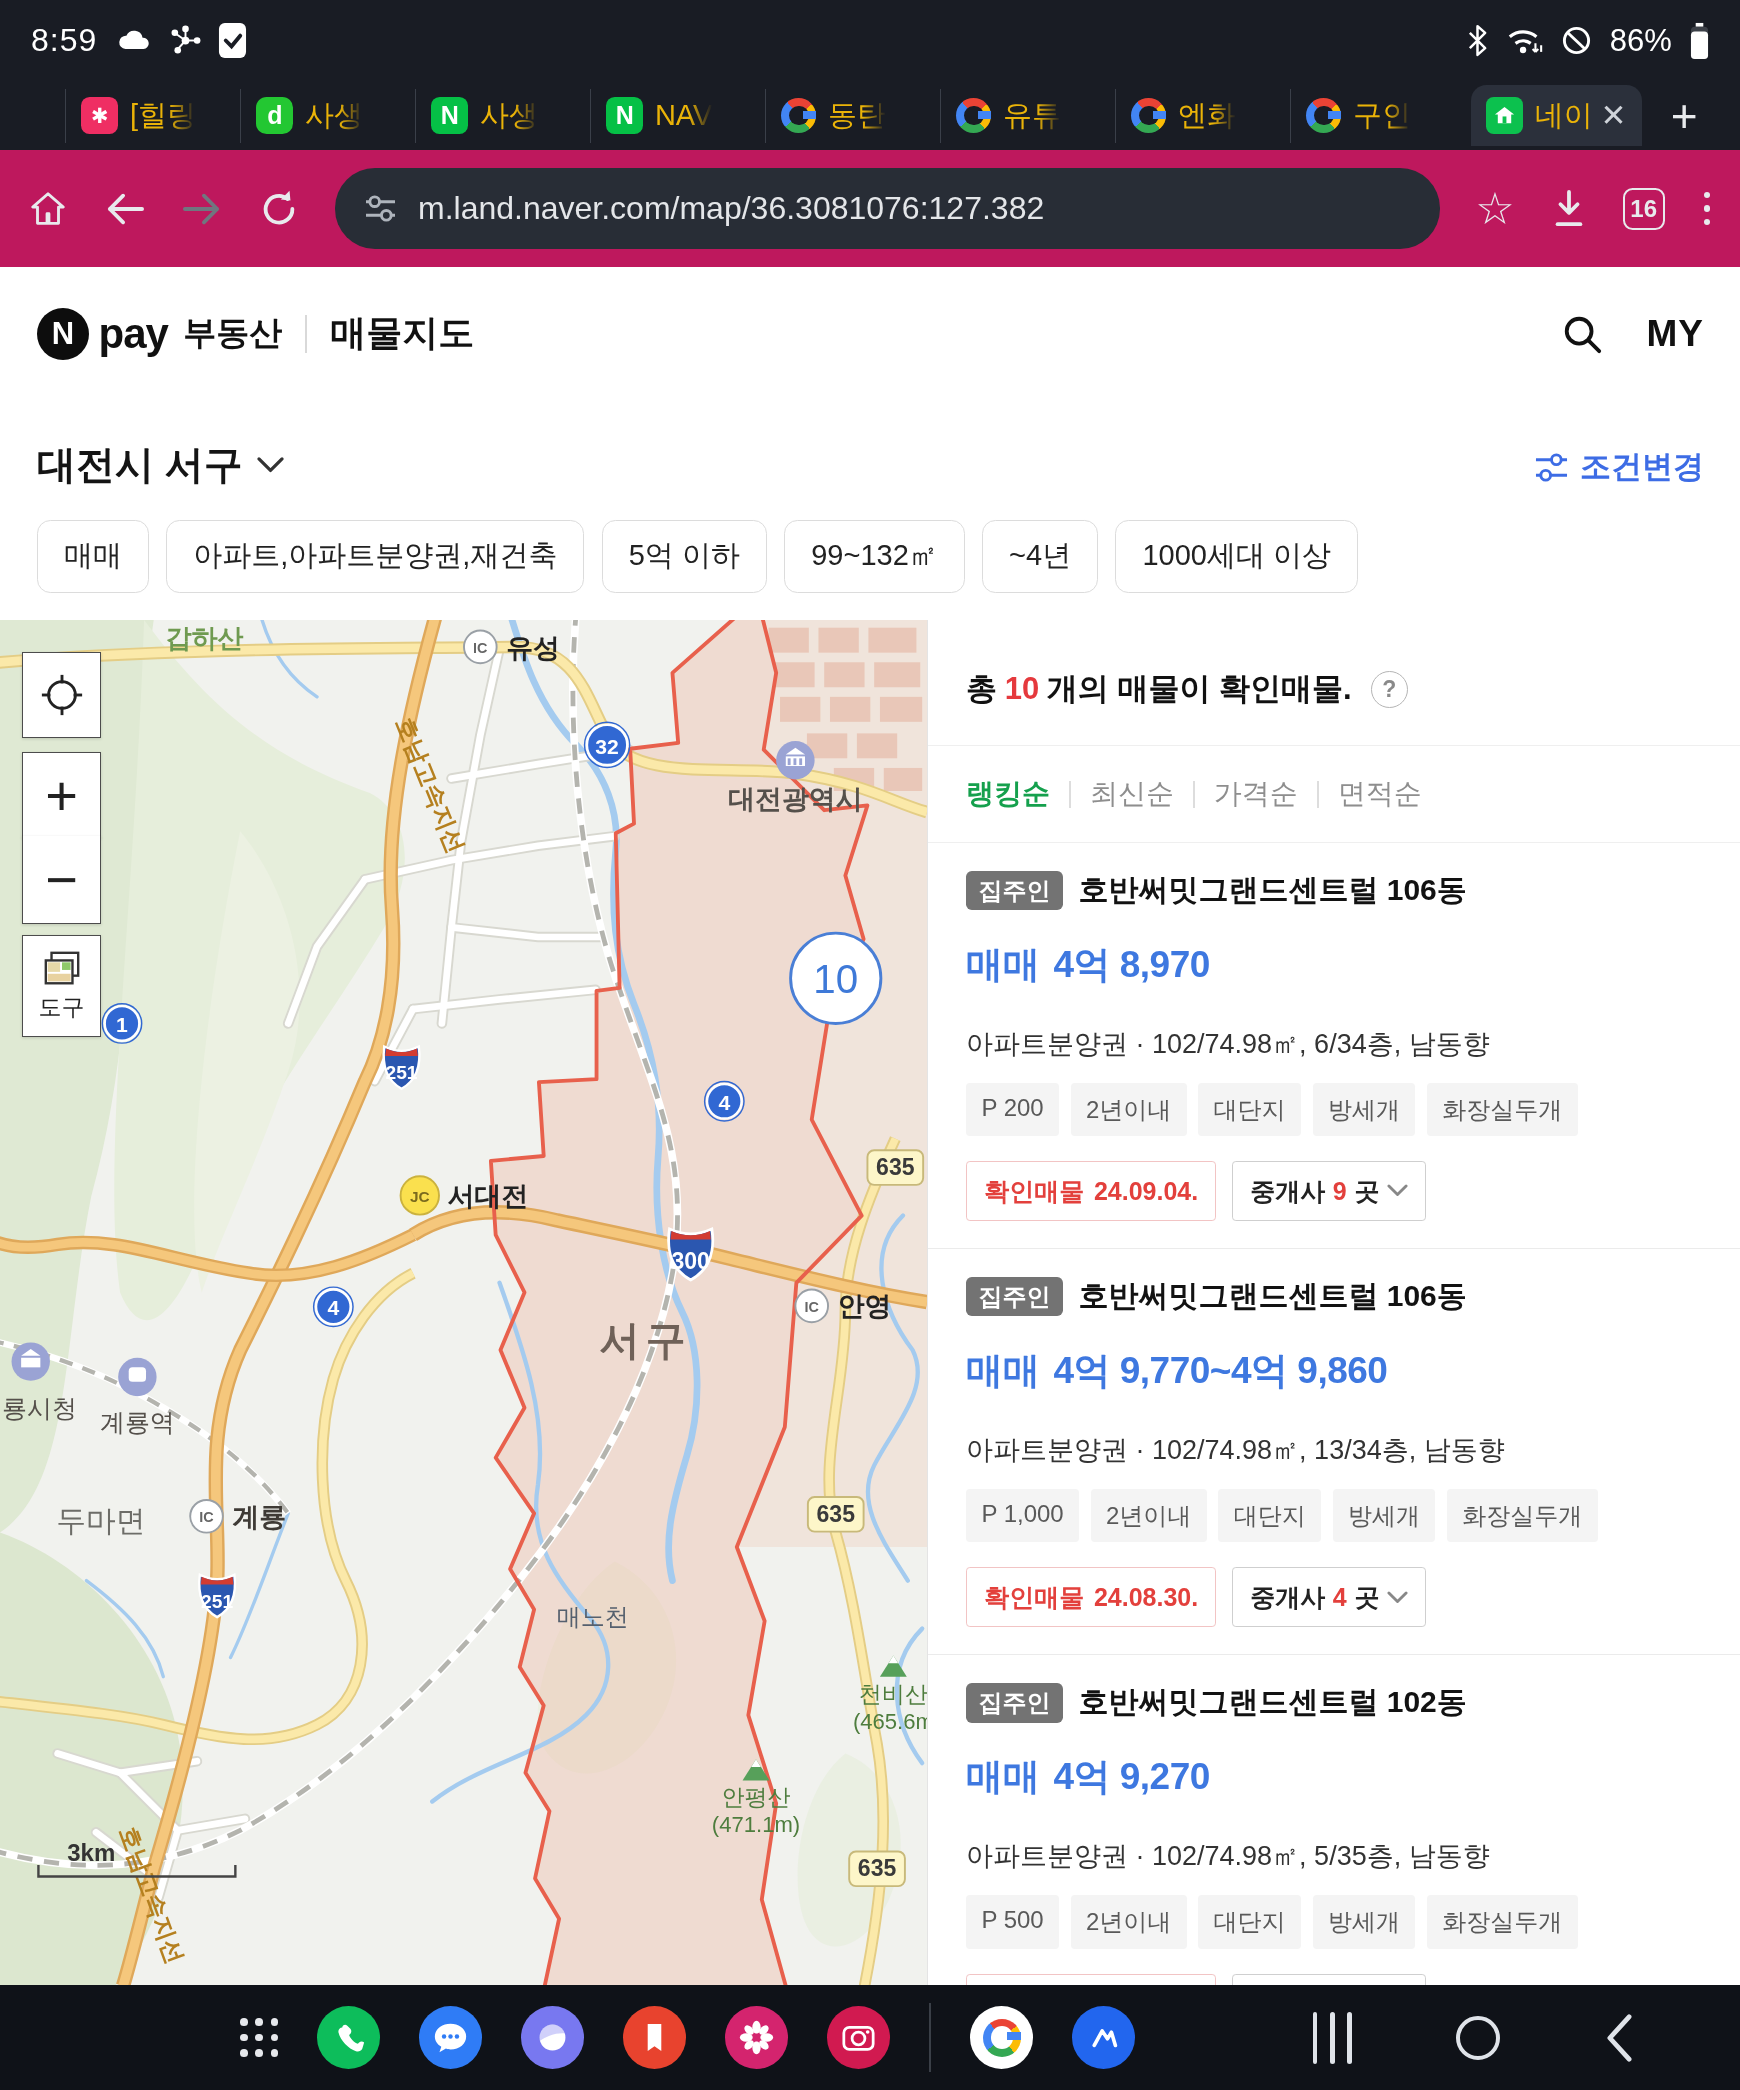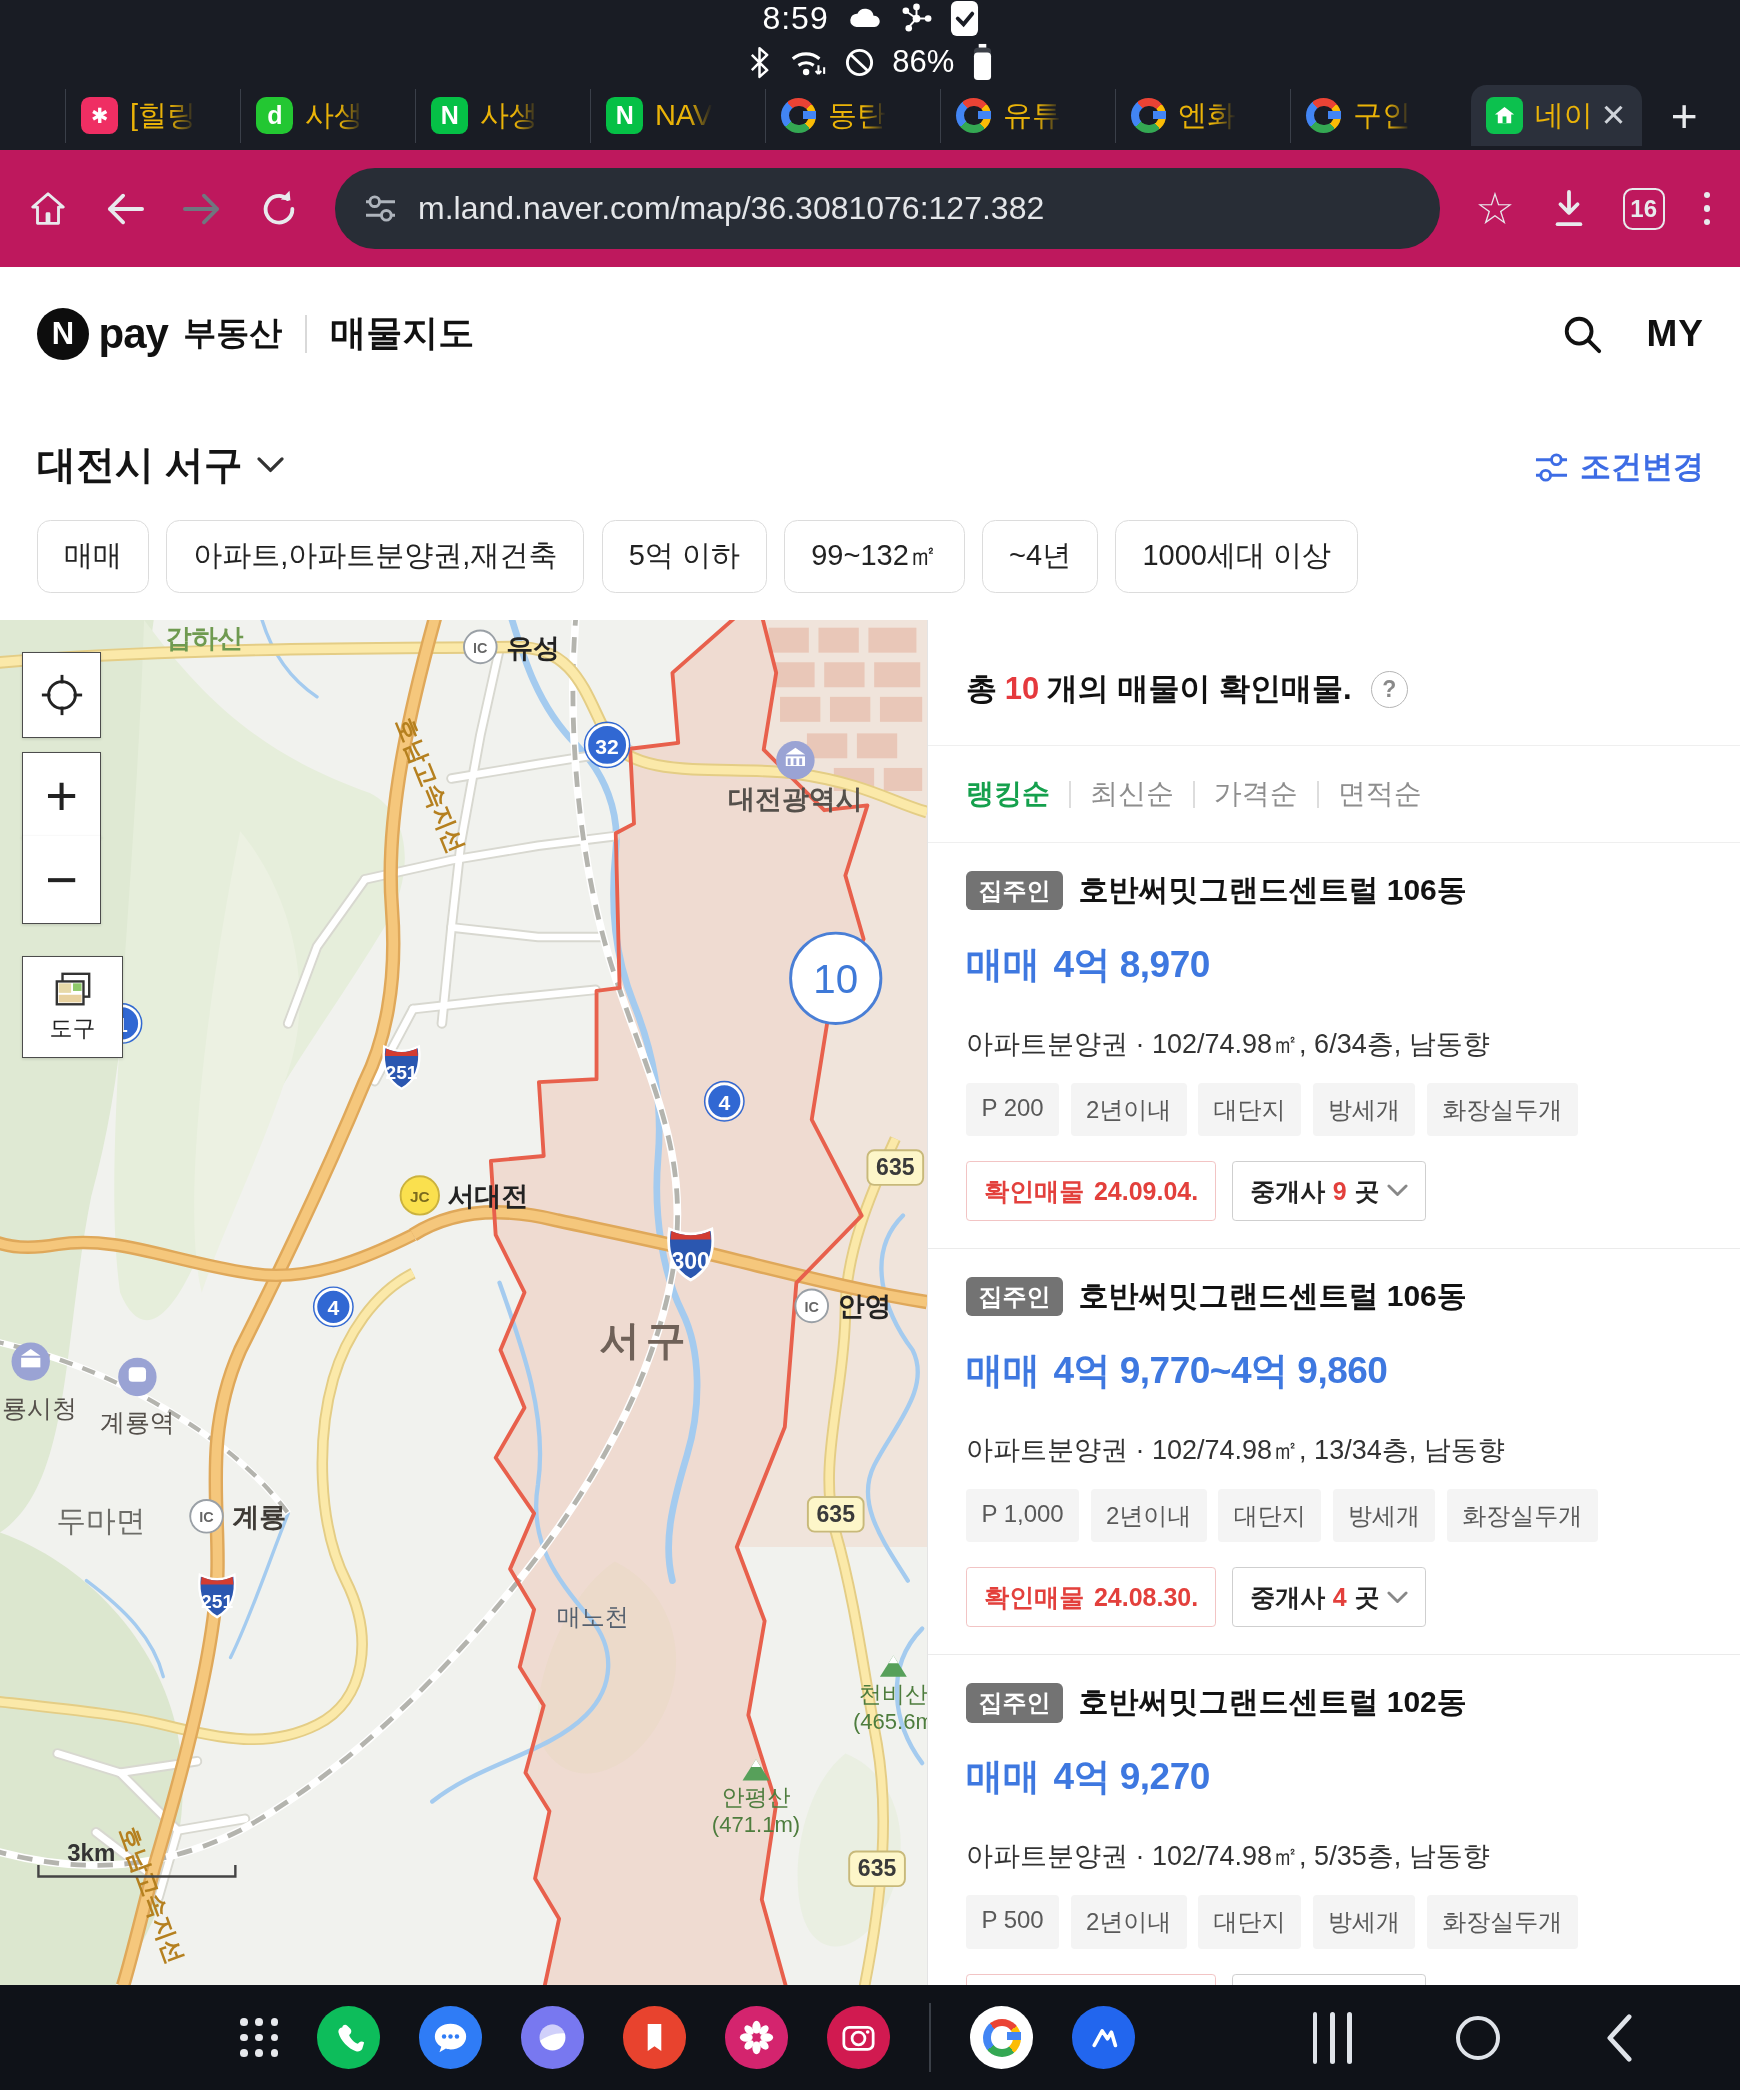--- a/index.html
+++ b/index.html
@@ -1,21 +1,21 @@
 <!DOCTYPE html>
 <html><head>
 <meta charset="utf-8">
 <style>
   * { margin:0; padding:0; box-sizing:border-box; }
   html,body { background:#000; }
   body { font-family:"Liberation Sans","DejaVu Sans",sans-serif; }
   .screen { position:relative; width:1741px; height:2090px; background:#0b0d12; overflow:hidden; }
 
   
-  .statusbar { height:81px; background:#191c24; display:flex; align-items:center; justify-content:space-between; padding:0 31px; color:#fff;flex-direction:column; }
+  .statusbar { height:81px; background:#191c24; display:flex; align-items:center; justify-content:space-between; padding:16px 31px; color:#fff; }
   .sb-left, .sb-right { display:flex; align-items:center; gap:17.3px; }
   .sb-time { font-size:32px; letter-spacing:1px; }
   .sb-batt-text { font-size:31px; }
 
   
   .tabstrip { height:69px; background:#191c24; display:flex; align-items:center; padding-left:65px; overflow:hidden; }
   .tab { display:flex; align-items:center; gap:11.5px; width:175px; min-width:175px; padding:0 15.4px; height:54px; border-left:1.9px solid #3a3f49; overflow:hidden; }
   .tab-label { color:#eab308; font-size:29px; white-space:nowrap; overflow:hidden;
     -webkit-mask-image:linear-gradient(90deg,#000 60%,transparent 100%); mask-image:linear-gradient(90deg,#000 60%,transparent 100%); }
   .fav { width:37px; height:37px; min-width:37px; border-radius:8.6px; display:flex; align-items:center; justify-content:center; font-weight:bold; font-size:25px; color:#fff; }
@@ -64,21 +64,21 @@
 
   
   .content { position:relative; height:1366px; display:flex; background:#fff; }
   .mapwrap { position:relative; width:927px; height:1366px; overflow:hidden; background:#f1f2ee; }
   .mapwrap svg.basemap { position:absolute; left:0; top:0; }
 
   .mapbtn { position:absolute; background:#fff; border:1.9px solid #4c4c4c; display:flex; align-items:center; justify-content:center; flex-direction:column; box-shadow:0 1px 2.9px rgba(0,0,0,.15); }
   .btn-locate { left:22px; top:32px; width:79px; height:86px; }
   .btn-zoomin { left:22px; top:132px; width:79px; height:86px; font-size:56px; font-weight:300; color:#222; }
   .btn-zoomout { left:22px; top:216px; width:79px; height:88px; border-top:none; font-size:56px; font-weight:300; color:#222; }
-  .btn-tools { left:22px; top:315px; width:101px; height:102px; gap:3.8px;margin-top:21px; }
+  .btn-tools { left:22px; top:315px; width:79px; height:102px; gap:3.8px; }
   .tools-label { font-size:23px; color:#222; }
   .districtpill { position:absolute; left:131px; top:38px; height:73px; background:#fff; border:1.9px solid #c2c2c2; border-radius:38px; display:flex; align-items:center; gap:13.4px; padding:0 29px; box-shadow:0 2.9px 7.7px rgba(0,0,0,.12); }
   .districtpill span { font-size:30px; color:#222; font-weight:600; white-space:nowrap; }
 
   
   .panel { flex:1; background:#fff; border-left:1.9px solid #e4e4e4; overflow:hidden; }
   .p-head { padding:48px 38px 35px; display:flex; align-items:center; gap:7.7px; border-bottom:1.9px solid #efefef; }
   .p-head .t { font-size:31px; font-weight:800; color:#111; }
   .p-head .cnt { font-size:31px; font-weight:800; color:#e5393d; }
   .helpq { width:37px; height:37px; border:1.9px solid #b5b5b5; border-radius:50%; color:#8a8a8a; font-size:23px; display:flex; align-items:center; justify-content:center; margin-left:11.5px; font-weight:600; }

